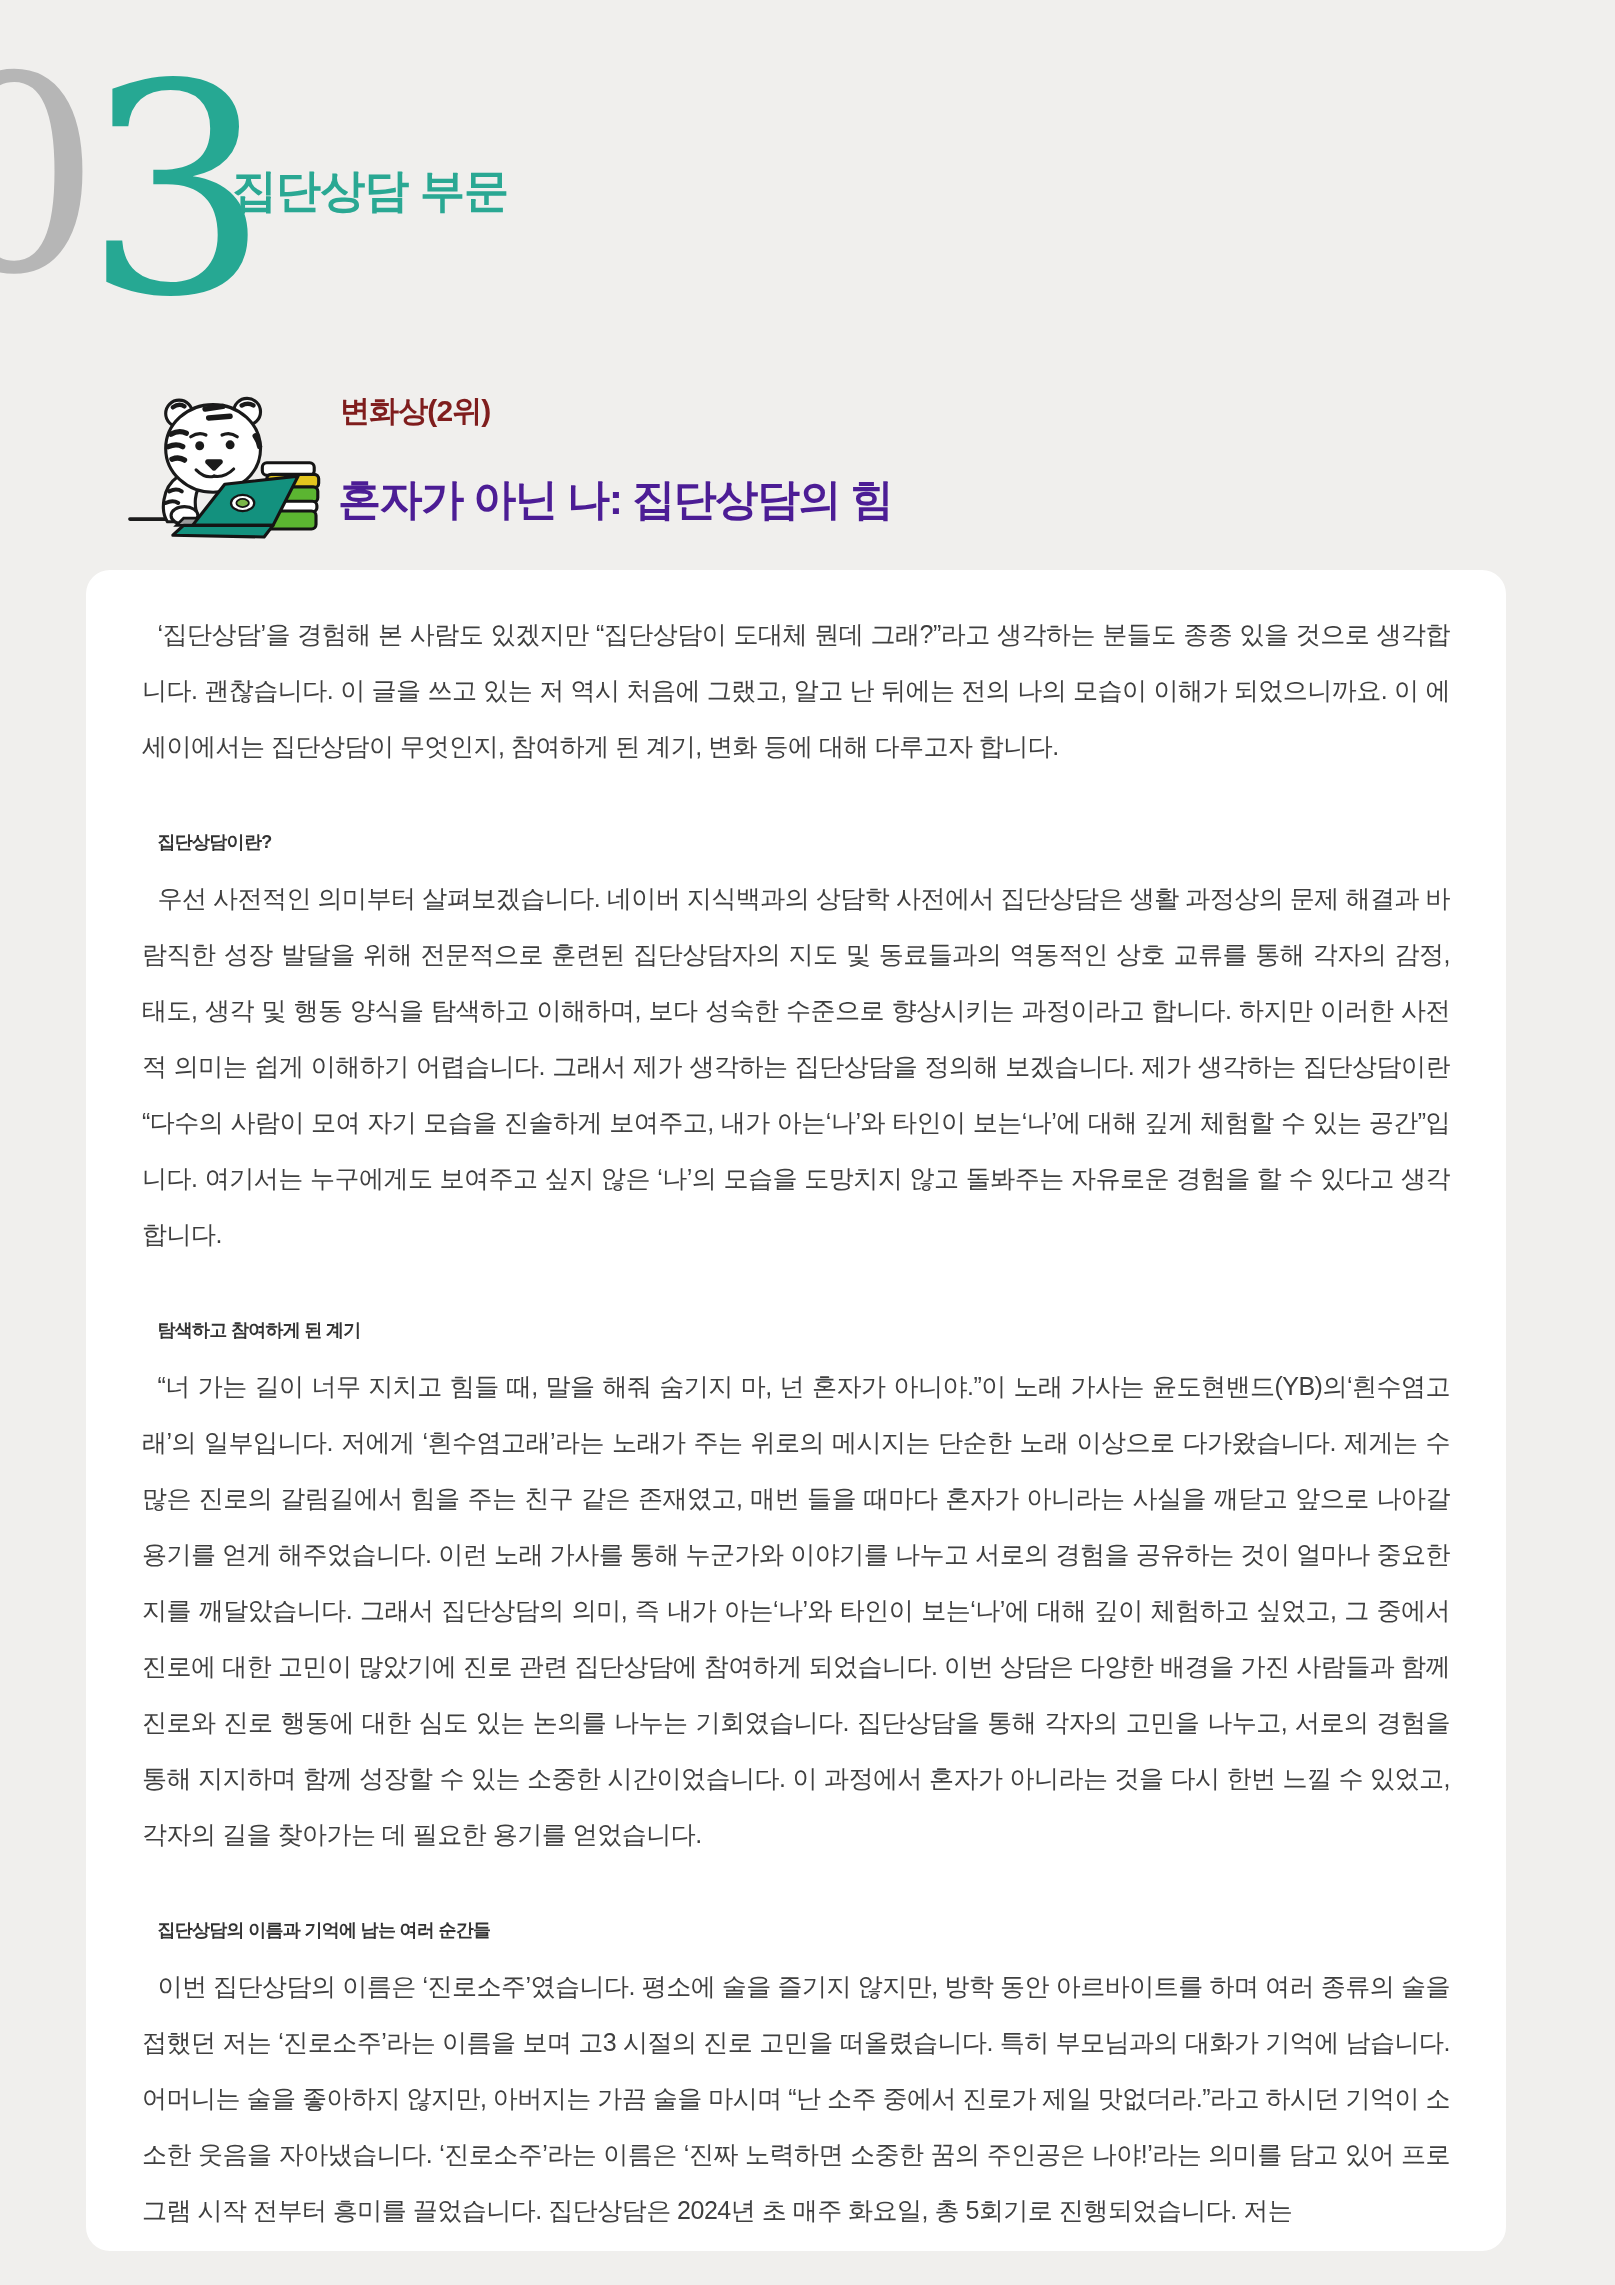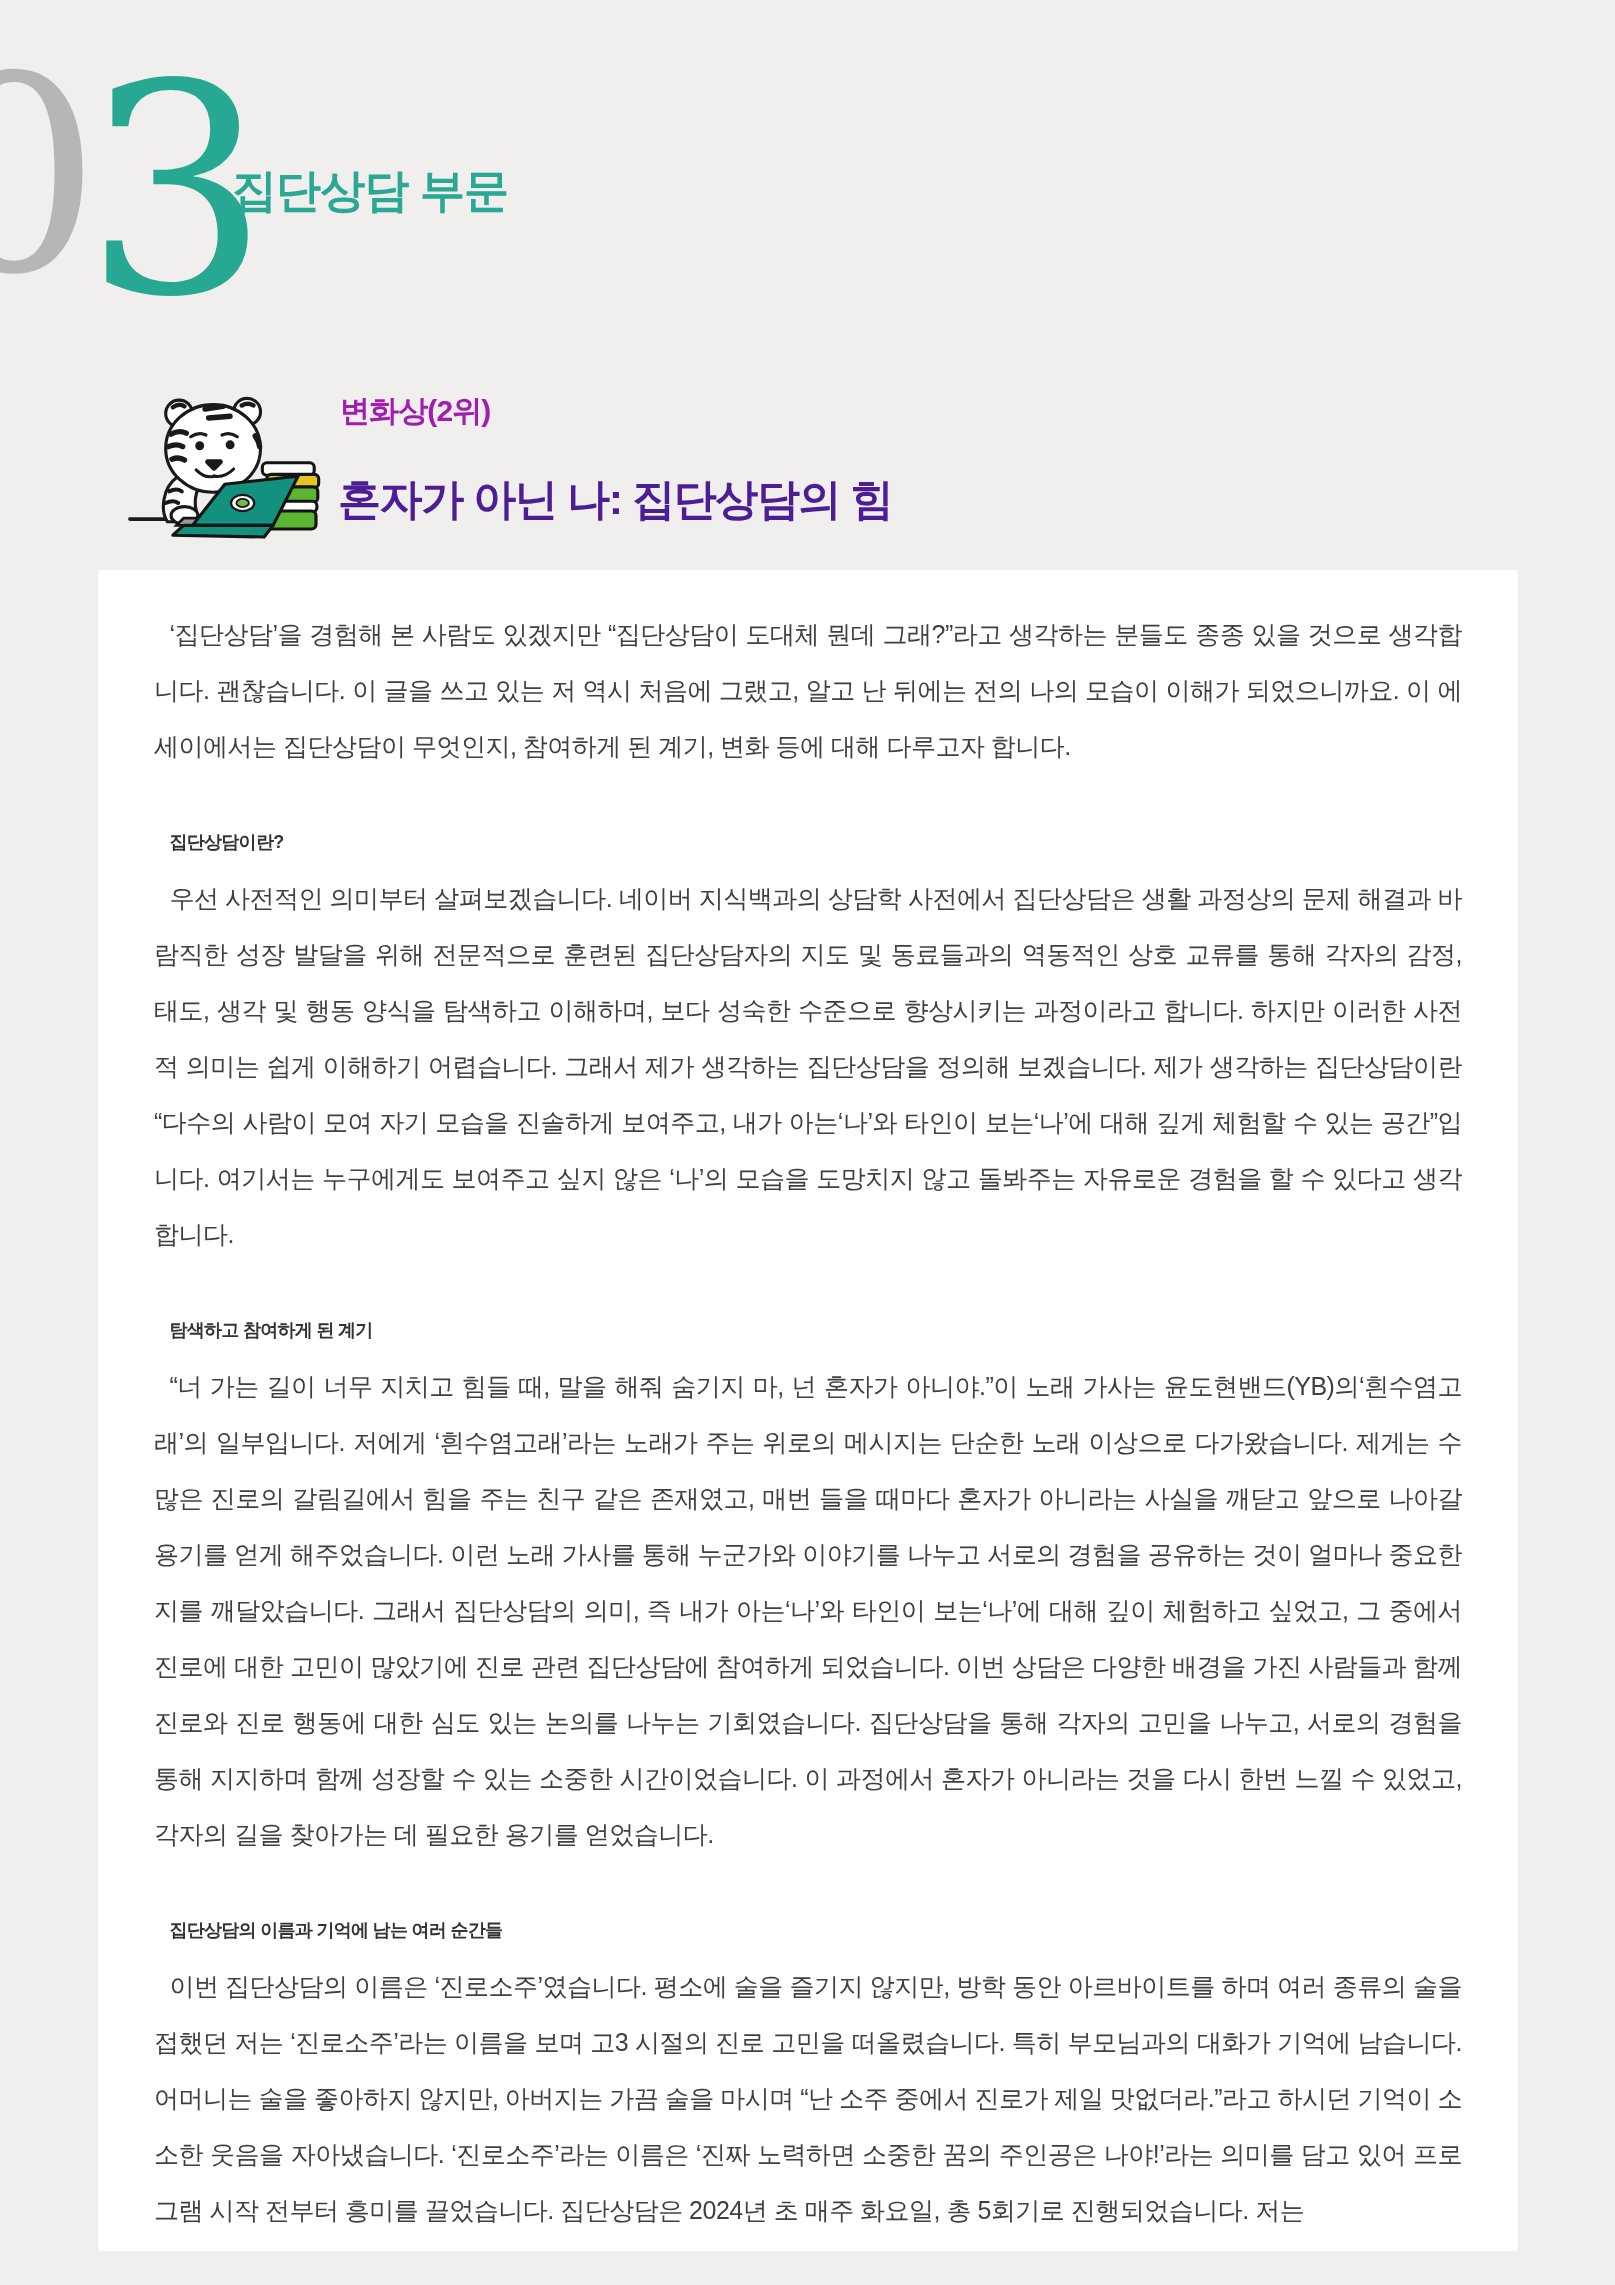--- a/index.html
+++ b/index.html
@@ -20,30 +20,30 @@
     font-size:291px;color:#26a893;position:relative;top:22px;
   }
   .chapter-label{
     position:absolute;left:232px;top:161px;
     font-size:45px;font-weight:bold;color:#2aa893;letter-spacing:-0.9px;
   }
   
   .mascot{position:absolute;left:128px;top:384px;}
   .award-label{
     position:absolute;left:340px;top:391px;
-    font-size:30px;font-weight:bold;color:#a21caf;letter-spacing:-0.9px;
+    font-size:30px;font-weight:bold;color:#7f1d1d;letter-spacing:-0.9px;
   }
   .essay-title{
     position:absolute;left:338px;top:443px;
     font-size:43px;font-weight:bold;color:#4c1d95;letter-spacing:-1.4px;margin-top:28px;
   }
   
   .card{
-    position:absolute;left:98px;top:570px;width:1420px;height:1681px;
-    background:#ffffff;border-radius:3px;box-sizing:border-box;
+    position:absolute;left:86px;top:570px;width:1420px;height:1681px;
+    background:#ffffff;border-radius:24px;box-sizing:border-box;
     padding:36px 56px 0 56px;
   }
   .card p{
     margin:0;font-size:25px;line-height:56px;color:#3f3f3f;
     text-align:justify;text-indent:15.4px;letter-spacing:-0.5px;
   }
   .section{margin-top:40px;}
   .section h3{
     margin:0;font-size:18px;line-height:56px;color:#333333;
     font-weight:bold;text-indent:15.4px;letter-spacing:-0.7px;

